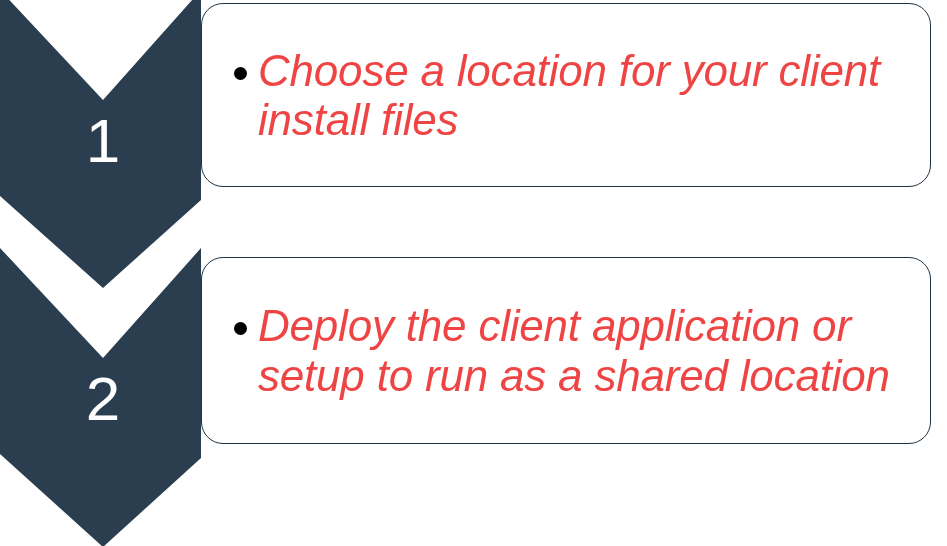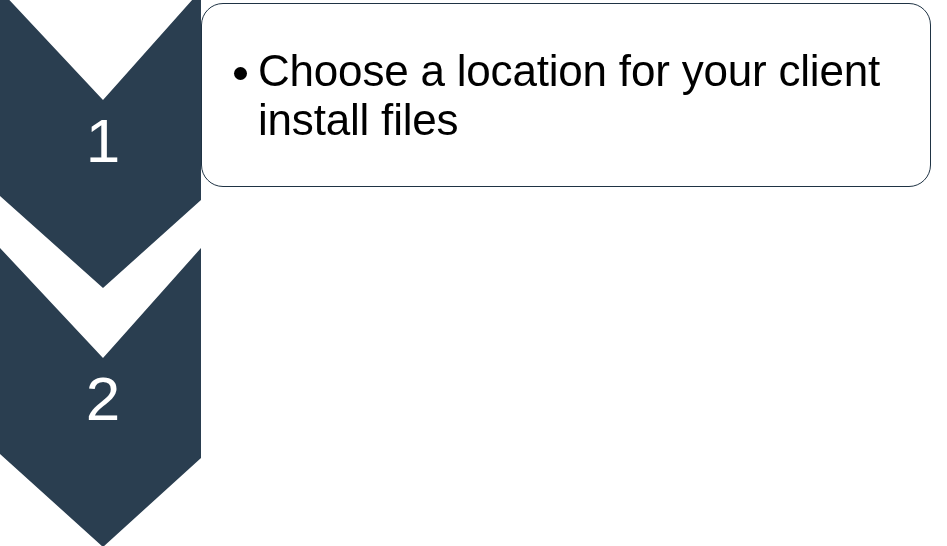--- a/index.html
+++ b/index.html
@@ -42,23 +42,24 @@
     width:13px;height:13px;
     background:#000000;
     border-radius:50%;
     margin-top:21px;
     margin-right:11px;
   }
   .bullet-text{
     flex:1 1 auto;
     font-size:44px;
     line-height:1.12;
-    color:#000000;
+    color:#ef4444;
     font-weight:400;
     letter-spacing:-0.2px;
+    font-style:italic;
   }
 
   
   #chevrons{
     position:absolute;left:0;top:0;
     width:947px;height:546px;
     pointer-events:none;
   }
   #chevrons .hit{ pointer-events:auto; cursor:default; }
 
@@ -74,20 +75,26 @@
 
 <div id="stage">
 
   <div class="step-box" id="box-1">
     <div class="bullet-row">
       <span class="bullet-dot"></span>
       <span class="bullet-text">Choose a location for your client install files</span>
     </div>
   </div>
 
+  <div class="step-box" id="box-2">
+    <div class="bullet-row">
+      <span class="bullet-dot"></span>
+      <span class="bullet-text">Deploy the client application or setup to run as a shared location</span>
+    </div>
+  </div>
 
   <svg id="chevrons" viewBox="0 0 947 546" width="947" height="546">
 
     <path class="hit" d="M 0,-10 L 0,196 L 103,288 L 201,200 L 201,-10 L 103,100 Z" fill="#2a3e50"></path>
     <text class="step-number" x="103" y="162">1</text>
 
     <path class="hit" d="M 0,248 L 0,454 L 103,547 L 201,458 L 201,248 L 103,358 Z" fill="#2a3e50"></path>
     <text class="step-number" x="103" y="420">2</text>
   </svg>
 

